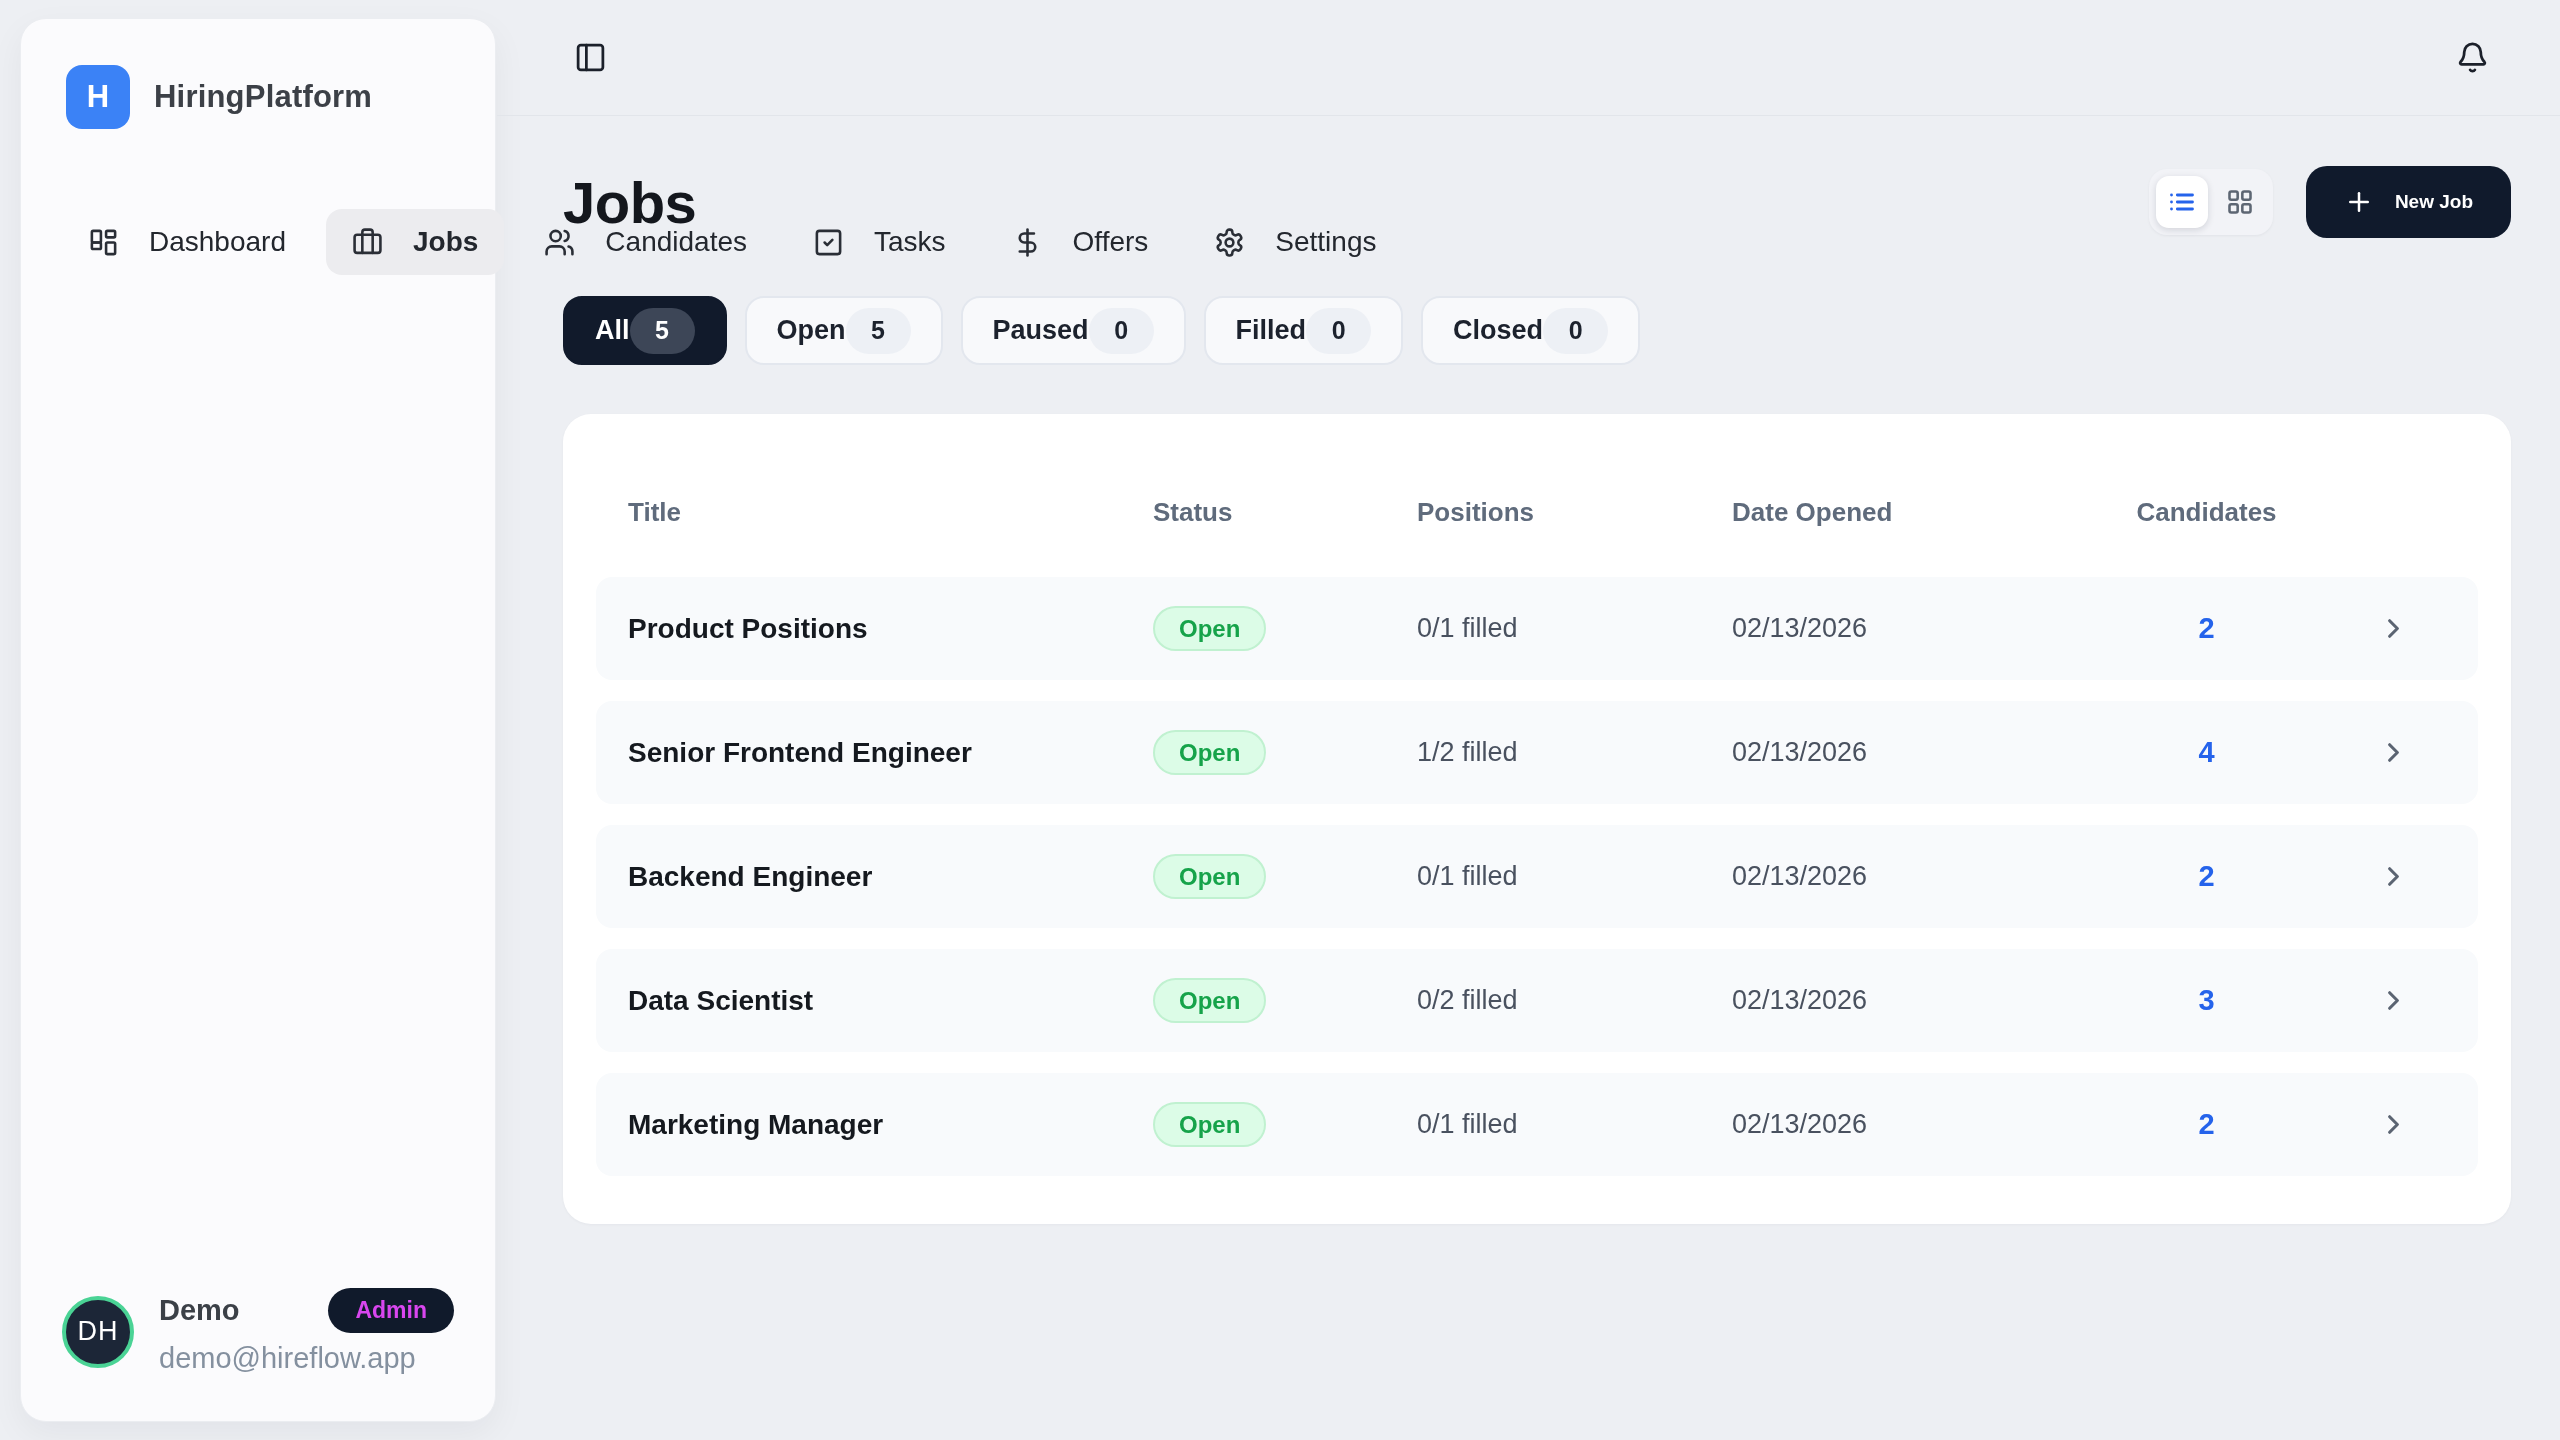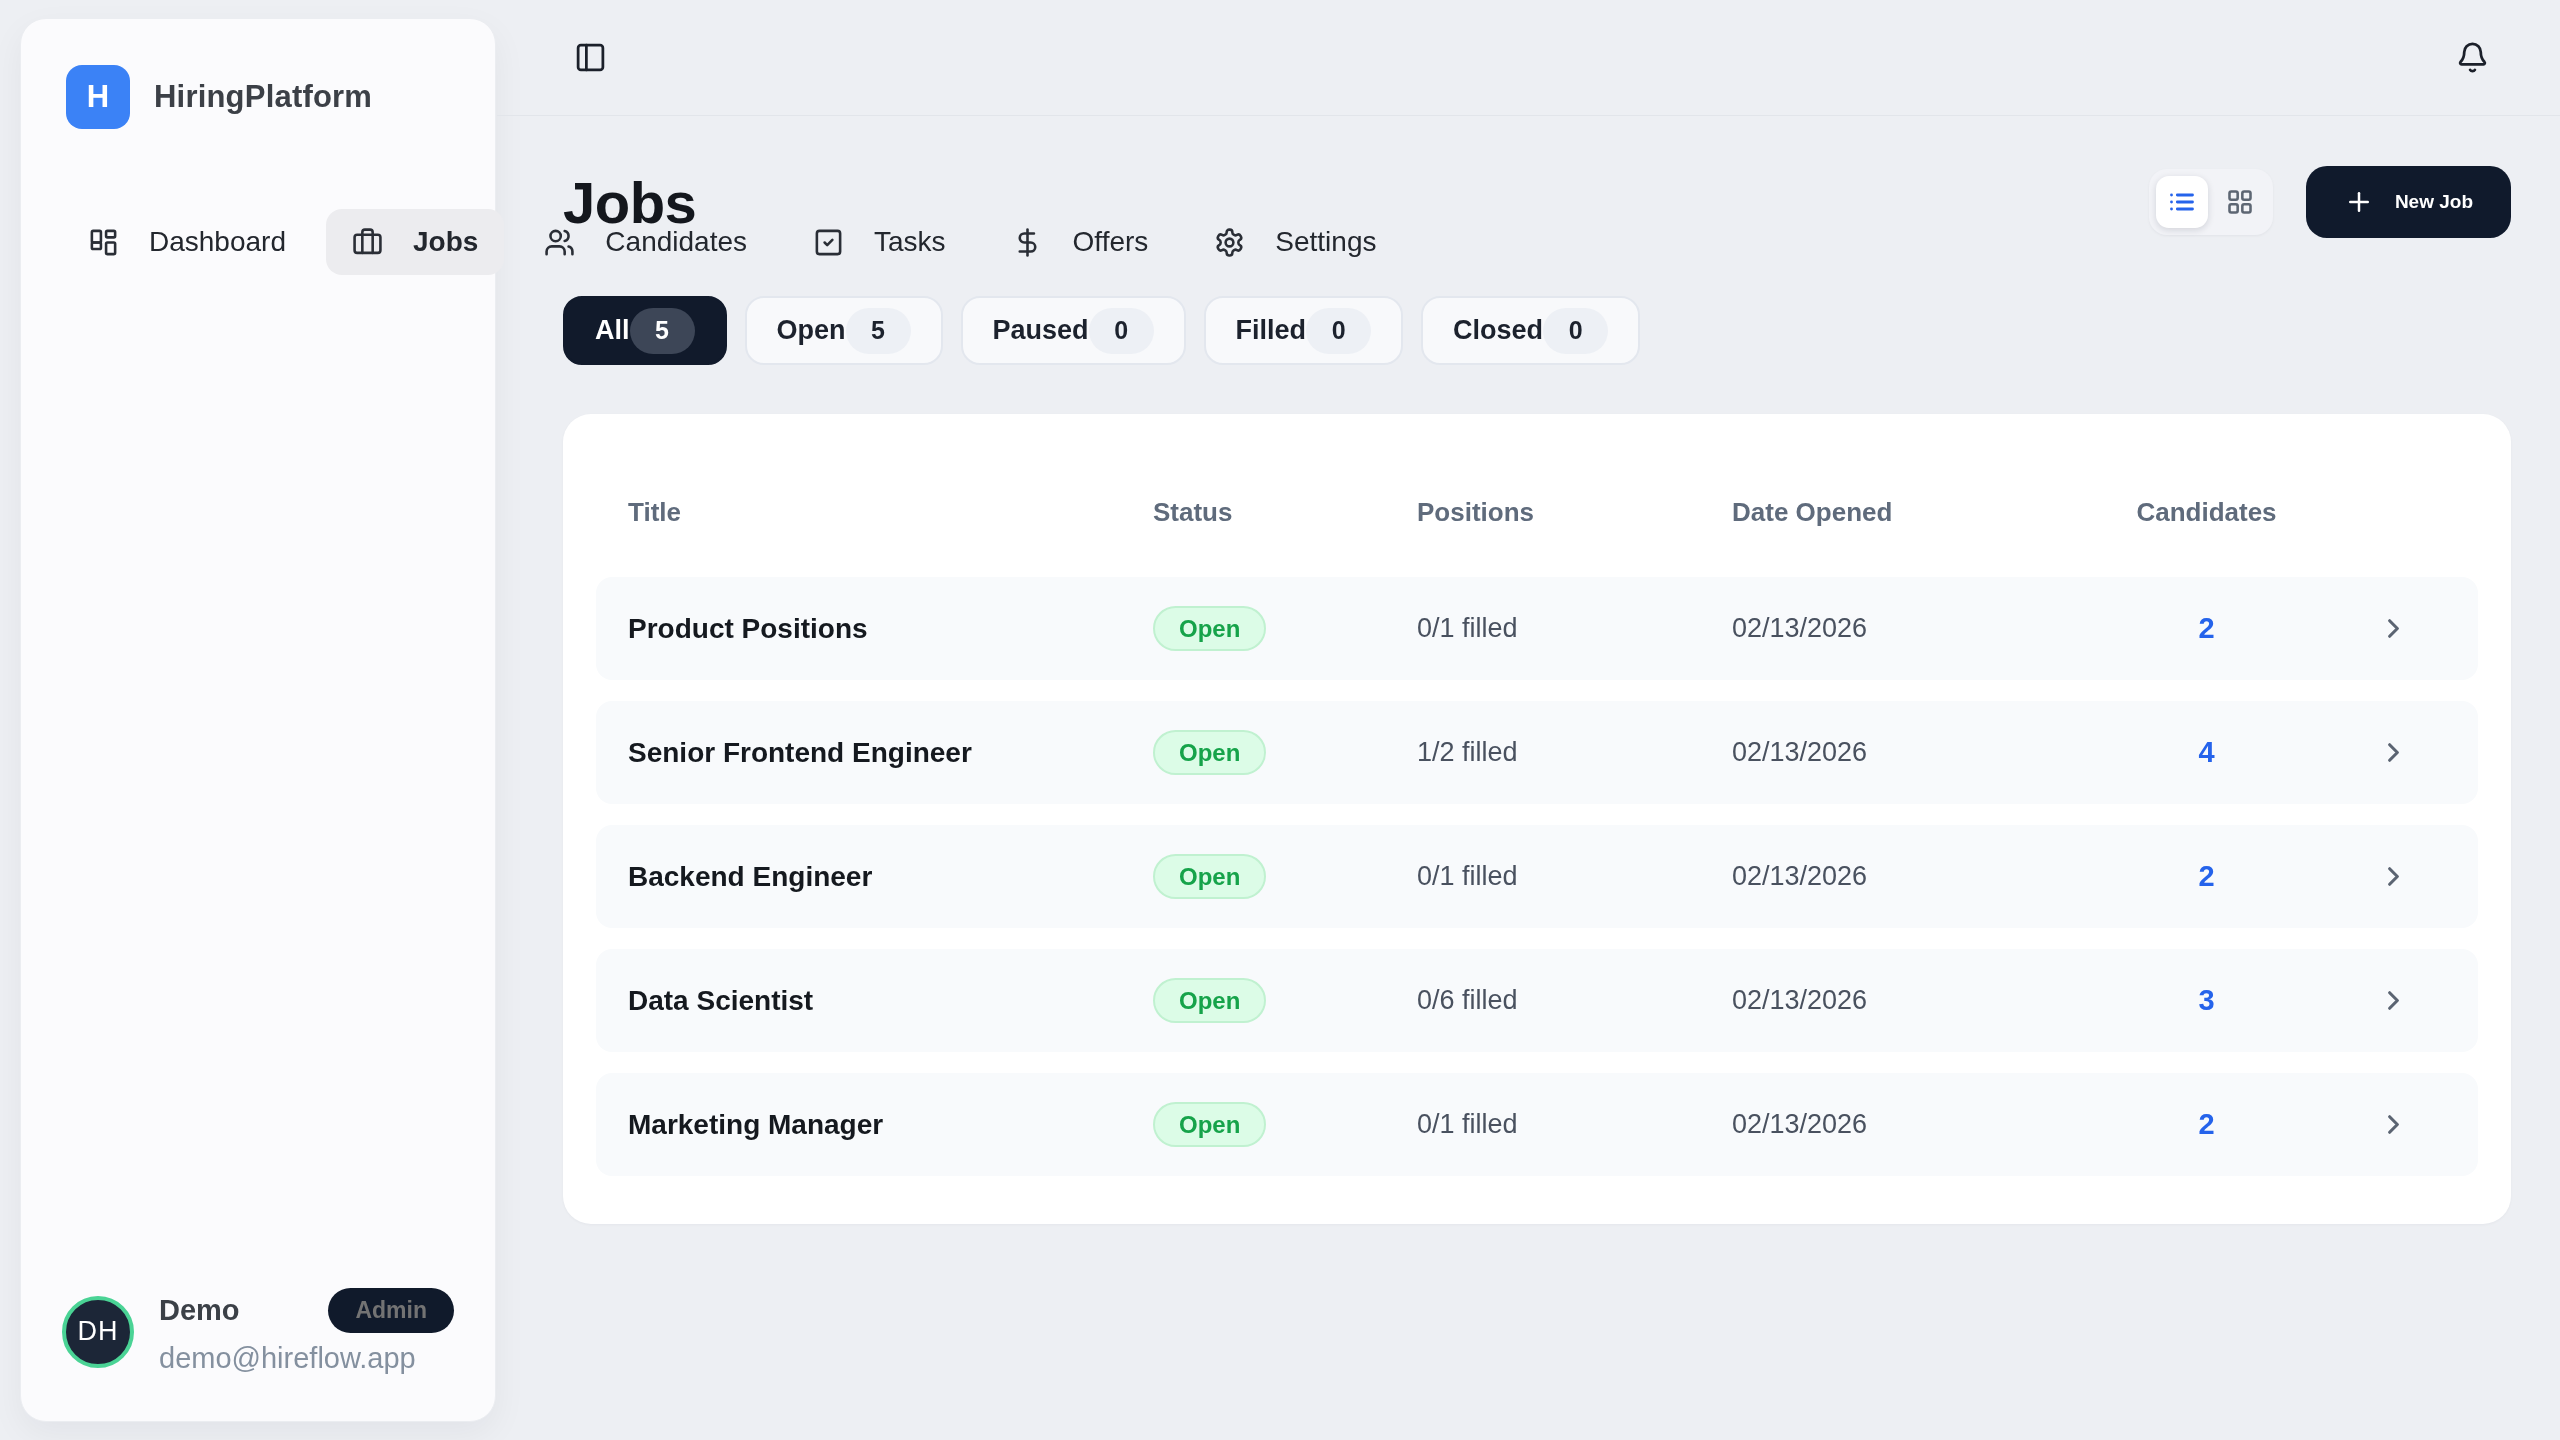--- a/index.html
+++ b/index.html
@@ -47,21 +47,21 @@
     width: 72px; height: 72px; border-radius: 50%;
     background: #1c2637; border: 4px solid #4ad395;
     color: #fff; font-size: 27px; letter-spacing: 1px;
     display: flex; align-items: center; justify-content: center;
     flex: 0 0 auto;
   }
   .user-meta { flex: 1; display: flex; flex-direction: column; gap: 9px; }
   .user-top { display: flex; align-items: center; justify-content: space-between; }
   .user-name { font-size: 29px; font-weight: 700; color: #3b4047; }
   .admin-badge {
-    background: #101a2b; color: #737373;
+    background: #101a2b; color: #d946ef;
     font-size: 23px; font-weight: 700;
     padding: 9px 27px; border-radius: 999px;
   }
   .user-email { font-size: 29px; color: #84909f; }
 
   
   .main { position: absolute; left: 497px; top: 0; right: 0; bottom: 0; }
   .topbar {
     height: 116px;
     display: flex; align-items: center; justify-content: space-between;
@@ -342,21 +342,21 @@
             <span class="cell-chevron">
               <svg viewBox="0 0 24 24" fill="none" stroke-width="2.4" stroke-linecap="round" stroke-linejoin="round">
                 <path d="m9 18 6-6-6-6"></path>
               </svg>
             </span>
           </div>
 
           <div class="trow">
             <span class="cell-title">Data Scientist</span>
             <span><span class="badge-open">Open</span></span>
-            <span class="cell-muted">0/6 filled</span>
+            <span class="cell-muted">0/2 filled</span>
             <span class="cell-muted">02/13/2026</span>
             <span class="cell-cand">3</span>
             <span class="cell-chevron">
               <svg viewBox="0 0 24 24" fill="none" stroke-width="2.4" stroke-linecap="round" stroke-linejoin="round">
                 <path d="m9 18 6-6-6-6"></path>
               </svg>
             </span>
           </div>
 
           <div class="trow">

